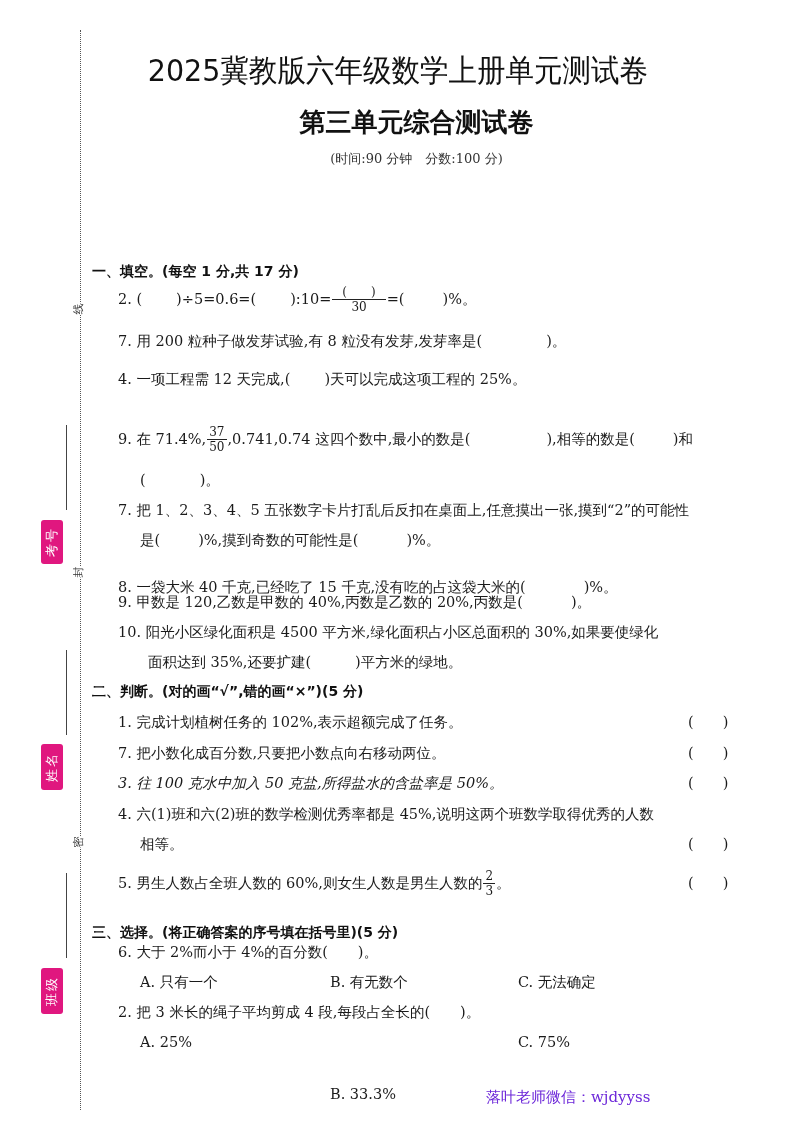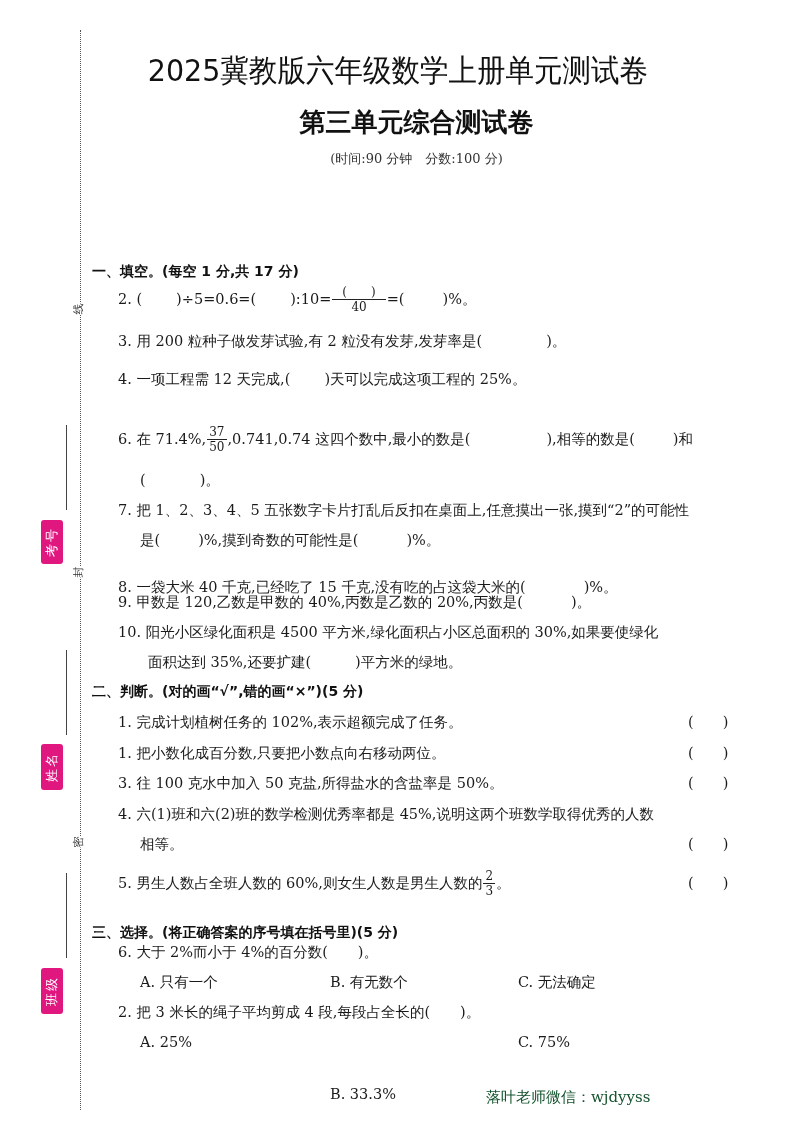--- a/index.html
+++ b/index.html
@@ -32,21 +32,21 @@
   .q { position:absolute; left:118px; font-size:14.5px; white-space:nowrap; color:#1a1a1a; }
   .q.cont { left:140px; }
   .blank { display:inline-block; }
   .frac { display:inline-flex; flex-direction:column; align-items:center; vertical-align:middle;
           font-size:12px; line-height:14px; margin:0 1px; }
   .frac .num { border-bottom:1px solid #222; padding:0 2px; }
   .frac .den { padding:0 2px; }
   .frac.wide .num { padding:0 10px; }
   .judge-box { position:absolute; left:688px; font-size:14.5px; white-space:pre; }
   .opt { position:absolute; font-size:14.5px; white-space:nowrap; }
-  .footer { position:absolute; left:486px; top:1088px; font-size:15px; color:#14532d; white-space:nowrap; }
+  .footer { position:absolute; left:486px; top:1088px; font-size:15px; color:#6d28d9; white-space:nowrap; }
 </style>
 </head>
 <body>
 
 <div class="page">
 
   <div class="cutline"></div>
   <div class="cut-char" style="top:302px;">线</div>
   <div class="cut-char" style="top:565px;">封</div>
   <div class="cut-char" style="top:835px;">密</div>
@@ -69,35 +69,35 @@
   <div class="title-main"><span class="inner">2025冀教版六年级数学上册单元测试卷</span></div>
   <div class="title-sub">第三单元综合测试卷</div>
   <div class="title-info">(时间:90 分钟　分数:100 分)</div>
 
   <div class="section-h" style="top:223px;margin-top:40px;">一、填空。(每空 1 分,共 17 分)</div>
 
 
   <div class="q" style="top:285px;">
     <span>2. (</span><span class="blank" style="width:34px;"></span><span>)÷5=0.6=(</span><span class="blank" style="width:34px;"></span><span>):10=</span><span class="frac wide">
         <span class="num">(　　)</span>
-        <span class="den">40</span>
+        <span class="den">30</span>
       </span><span>=(</span><span class="blank" style="width:38px;"></span><span>)%。</span>
   </div>
 
   <div class="q" style="top:332px;">
-    <span>3. 用 200 粒种子做发芽试验,有 2 粒没有发芽,发芽率是(</span><span class="blank" style="width:64px;"></span><span>)。</span>
+    <span>7. 用 200 粒种子做发芽试验,有 8 粒没有发芽,发芽率是(</span><span class="blank" style="width:64px;"></span><span>)。</span>
   </div>
 
   <div class="q" style="top:362px;margin-top:8px;">
     <span>4. 一项工程需 12 天完成,(</span><span class="blank" style="width:34px;"></span><span>)天可以完成这项工程的 25%。</span>
   </div>
 
 
   <div class="q" style="top:425px;">
-    <span>6. 在 71.4%,</span><span class="frac">
+    <span>9. 在 71.4%,</span><span class="frac">
         <span class="num">37</span>
         <span class="den">50</span>
       </span><span>,0.741,0.74 这四个数中,最小的数是(</span><span class="blank" style="width:76px;"></span><span>),相等的数是(</span><span class="blank" style="width:38px;"></span><span>)和</span>
   </div>
   <div class="q" style="top:471px; left:140px;">
     <span>(</span><span class="blank" style="width:54px;"></span><span>)。</span>
   </div>
 
   <div class="q" style="top:501px;">
     <span>7. 把 1、2、3、4、5 五张数字卡片打乱后反扣在桌面上,任意摸出一张,摸到“2”的可能性</span>
@@ -119,24 +119,24 @@
   </div>
   <div class="q" style="top:653px; left:148px;">
     <span>面积达到 35%,还要扩建(</span><span class="blank" style="width:44px;"></span><span>)平方米的绿地。</span>
   </div>
 
   <div class="section-h" style="top:683px;">二、判断。(对的画“√”,错的画“×”)(5 分)</div>
 
   <div class="q" style="top:713px;">1. 完成计划植树任务的 102%,表示超额完成了任务。</div>
   <div class="judge-box" style="top:713px;">(　　)</div>
 
-  <div class="q" style="top:744px;">1. 把小数化成百分数,只要把小数点向右移动两位。</div>
+  <div class="q" style="top:744px;">7. 把小数化成百分数,只要把小数点向右移动两位。</div>
   <div class="judge-box" style="top:744px;">(　　)</div>
 
-  <div class="q" style="top:774px;">3. 往 100 克水中加入 50 克盐,所得盐水的含盐率是 50%。</div>
+  <div class="q" style="top:774px;font-style:italic;">3. 往 100 克水中加入 50 克盐,所得盐水的含盐率是 50%。</div>
   <div class="judge-box" style="top:774px;">(　　)</div>
 
   <div class="q" style="top:805px;">4. 六(1)班和六(2)班的数学检测优秀率都是 45%,说明这两个班数学取得优秀的人数</div>
   <div class="q cont" style="top:835px;">相等。</div>
   <div class="judge-box" style="top:835px;">(　　)</div>
 
   <div class="q" style="top:869px;">
     <span>5. 男生人数占全班人数的 60%,则女生人数是男生人数的</span><span class="frac">
         <span class="num">2</span>
         <span class="den">3</span>

